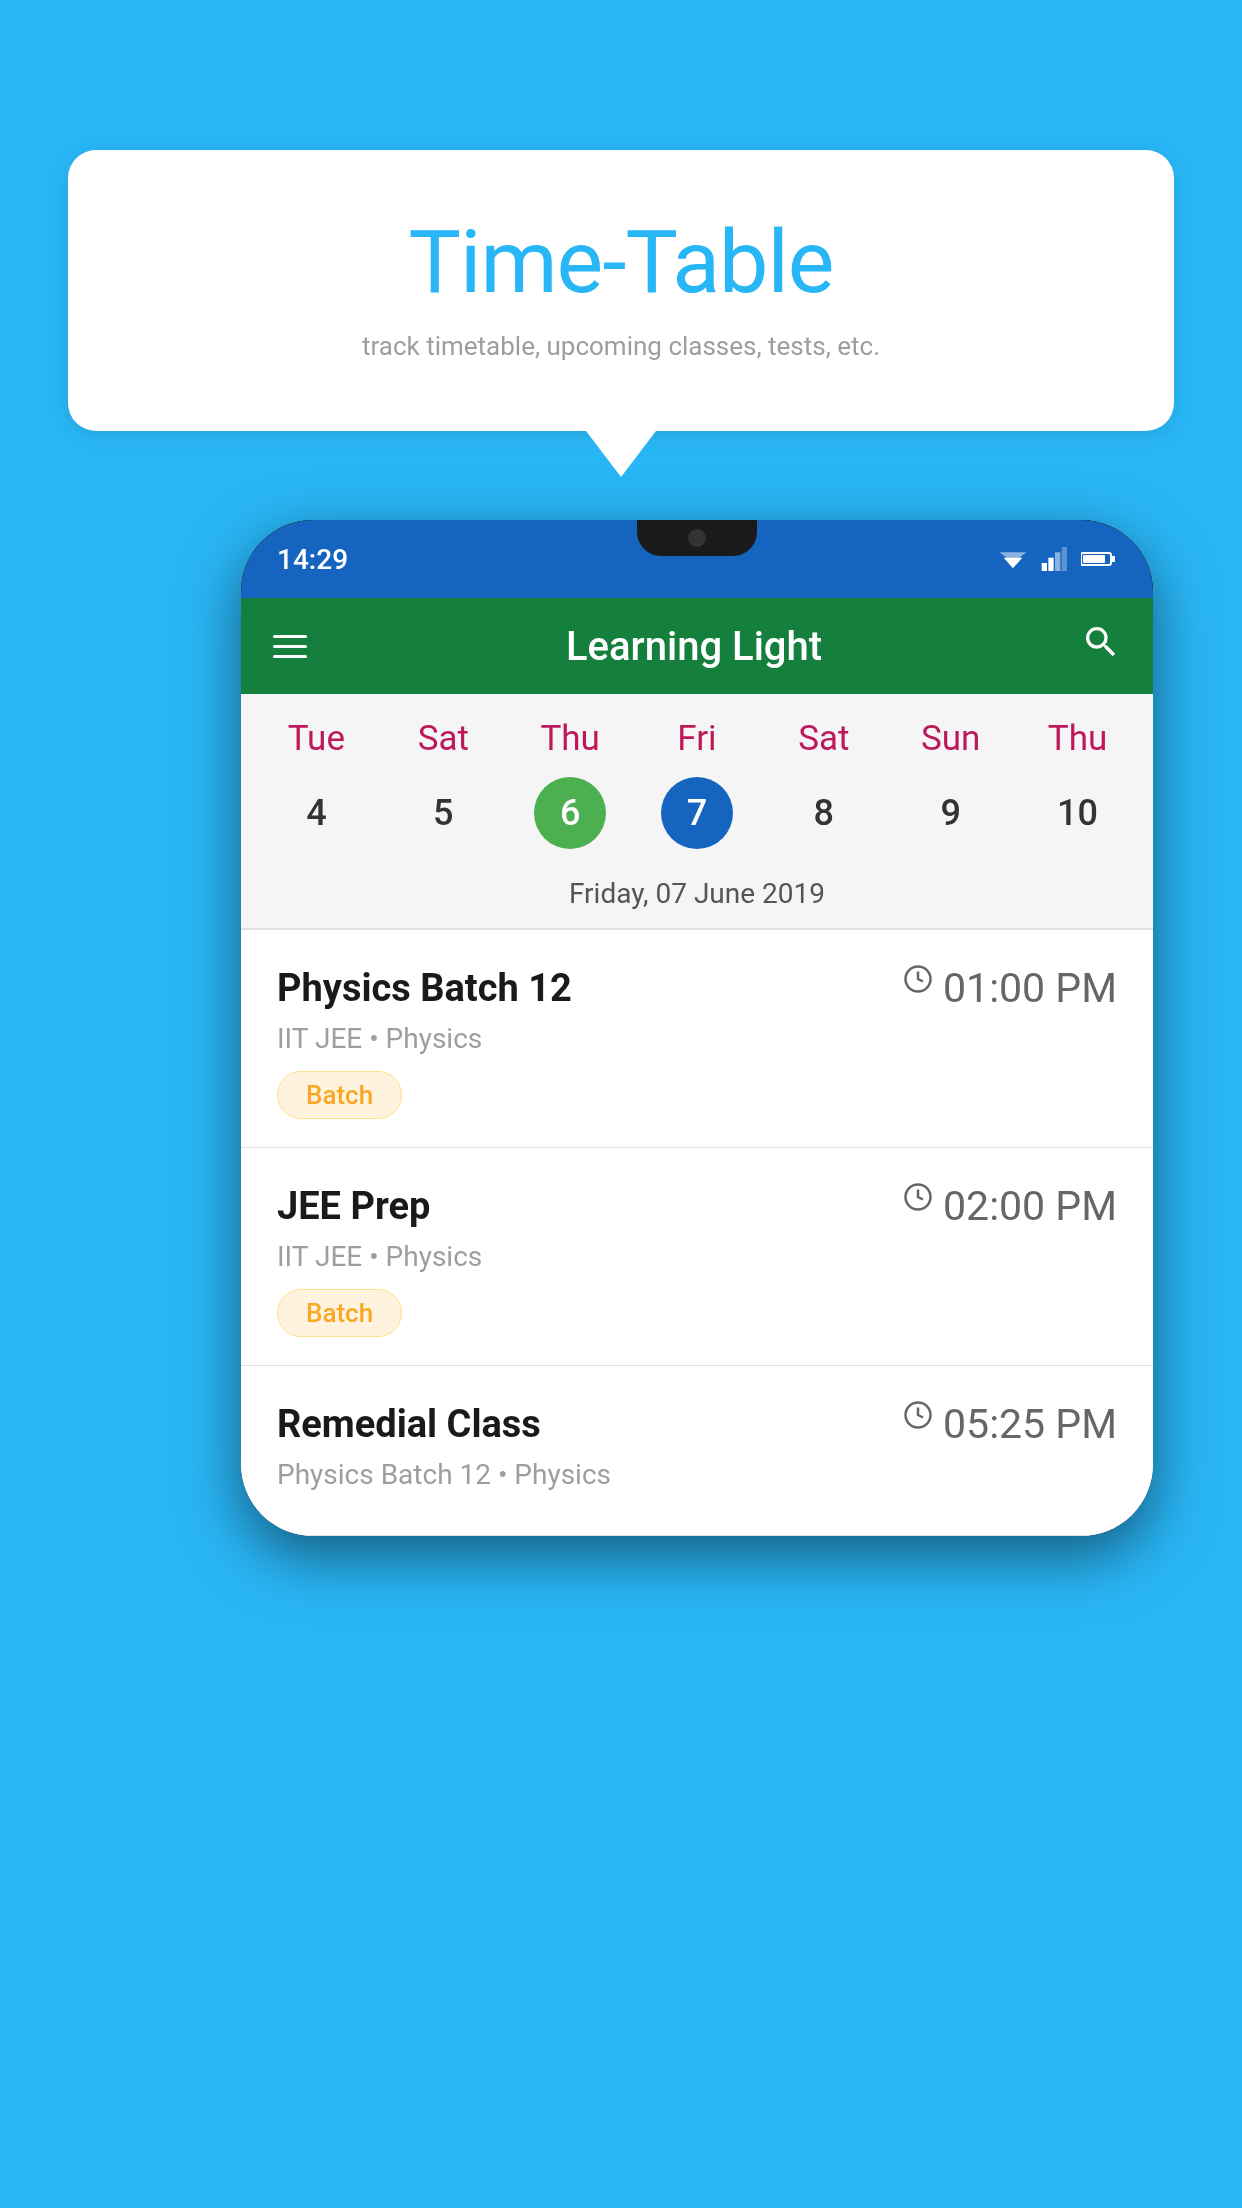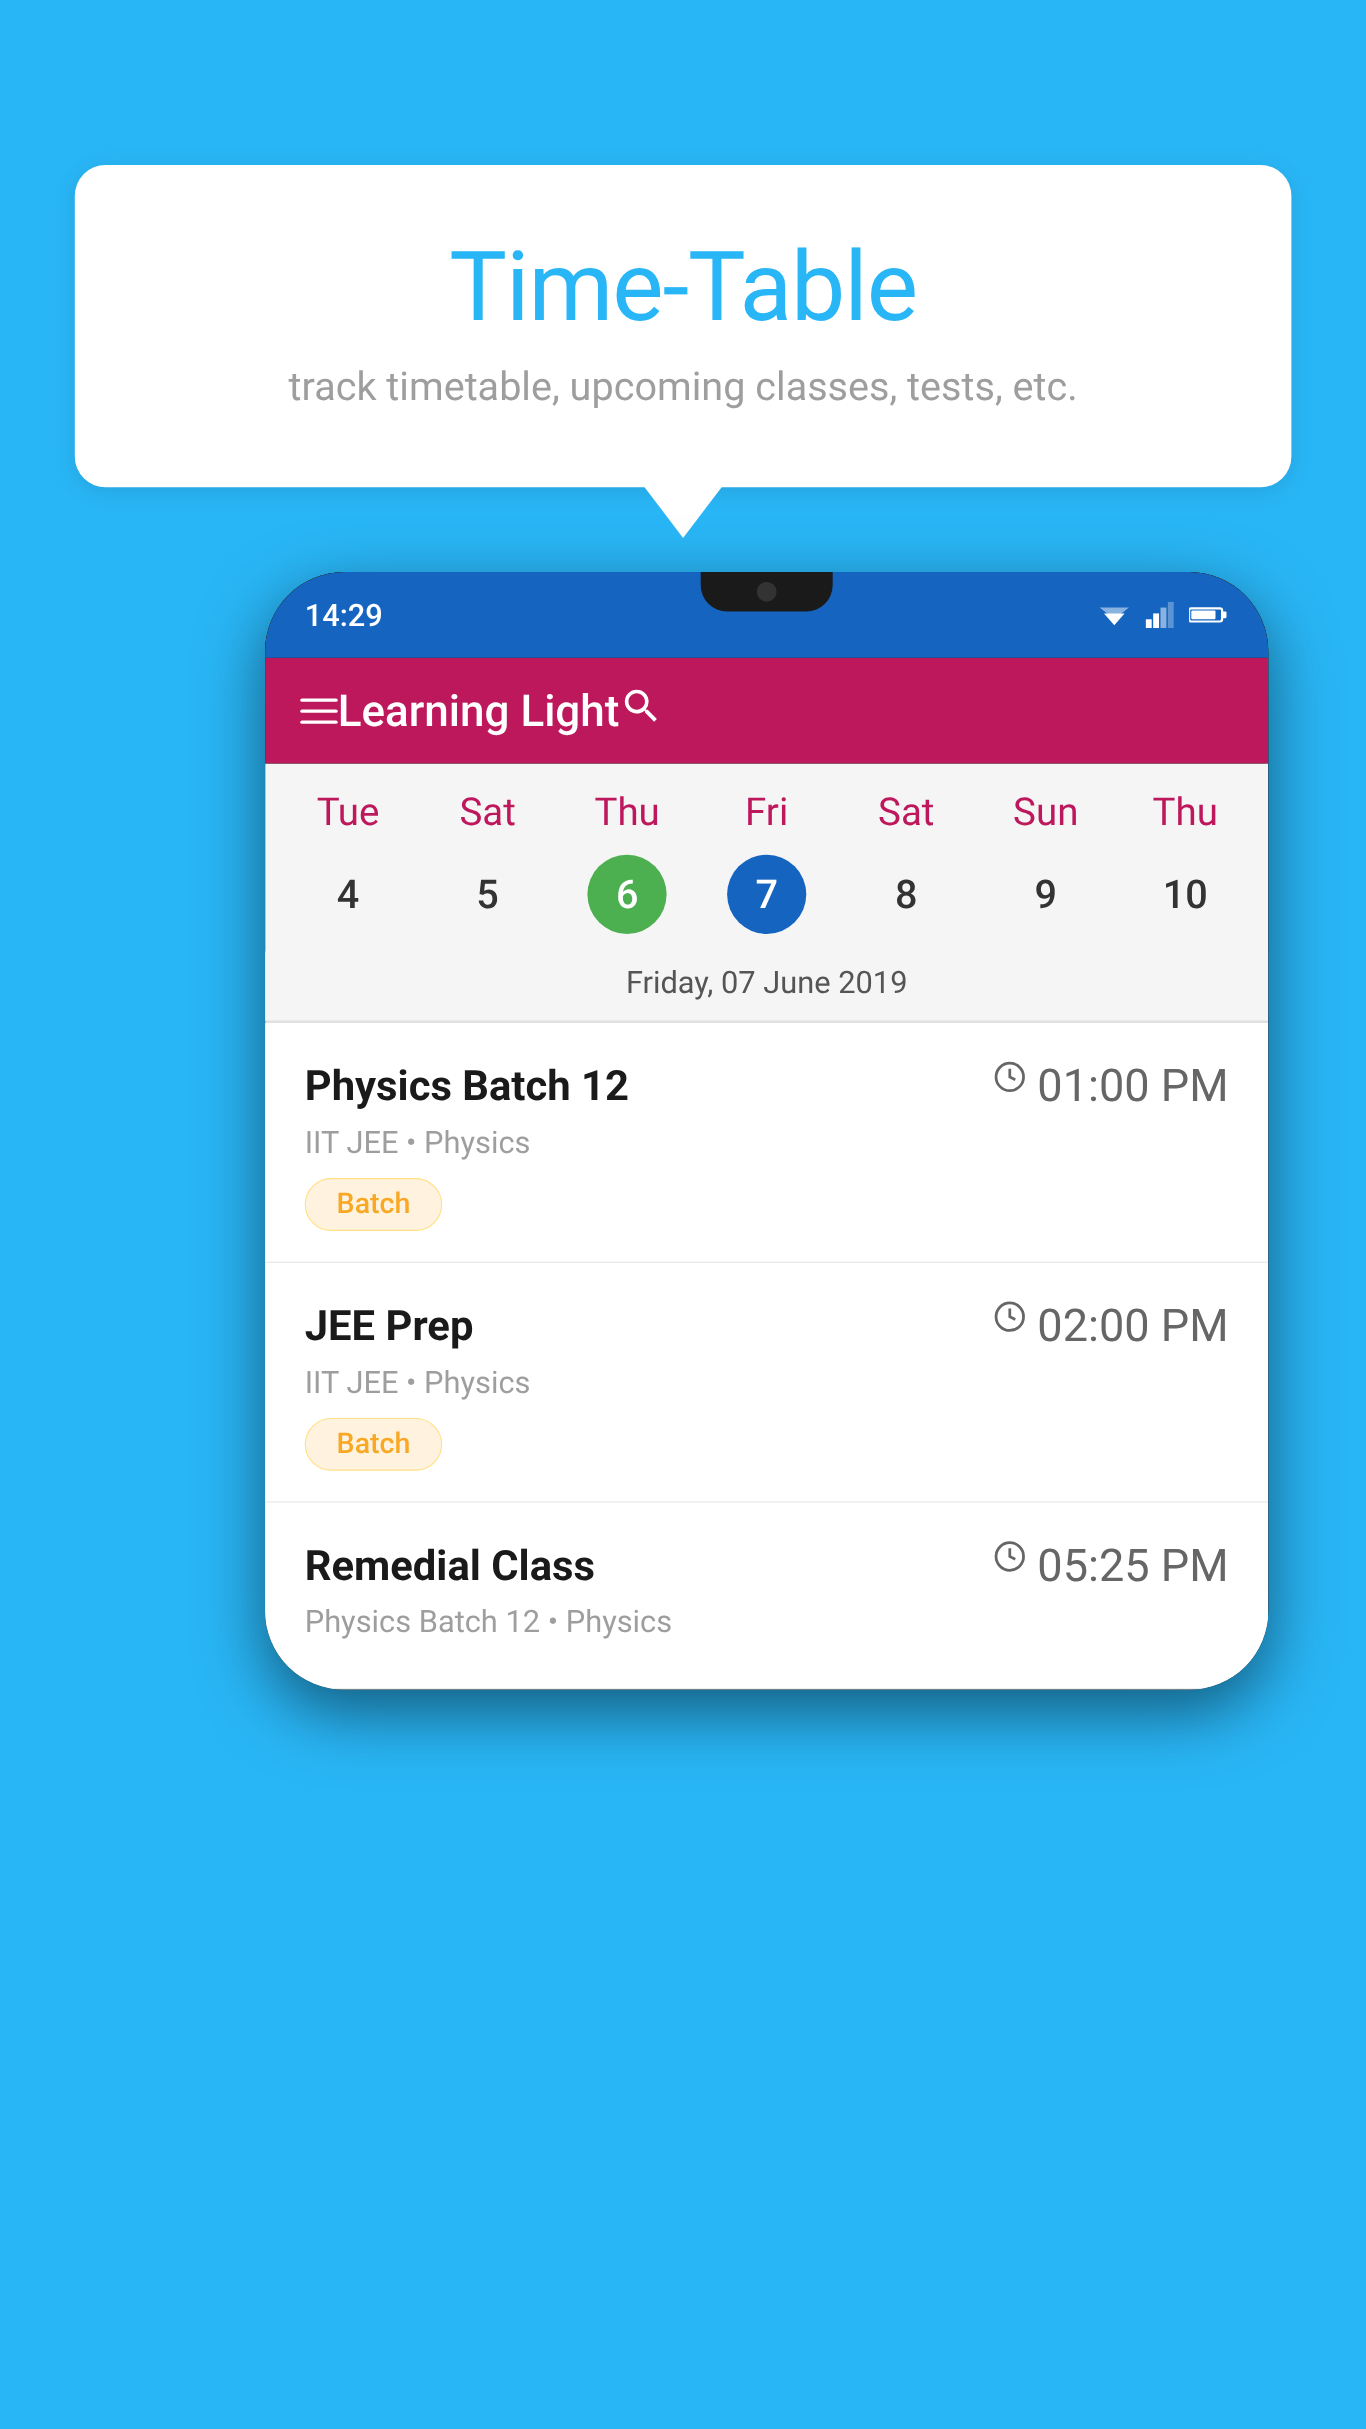--- a/index.html
+++ b/index.html
@@ -51,21 +51,21 @@
     .bubble-title {
       color: #29B6F6;
       font-size: 88px;
       font-weight: 400;
       letter-spacing: -1px;
       margin-bottom: 18px;
     }
 
     .bubble-subtitle {
       color: #9E9E9E;
-      font-size: 36px;
+      font-size: 26px;
       font-weight: 400;
     }
 
     
     .phone-wrapper {
       position: absolute;
       top: 520px;
       left: 50%;
       transform: translateX(-50%);
       width: 760px;
@@ -126,24 +126,25 @@
 
     .camera-dot {
       width: 18px;
       height: 18px;
       background: #333;
       border-radius: 50%;
     }
 
     
     .app-header {
-      background: #be185d;
+      background: #15803d;
       height: 96px;
       display: flex;
       align-items: center;
+      justify-content: space-between;
       padding: 0 32px;
     }
 
     .hamburger-icon {
       display: flex;
       flex-direction: column;
       gap: 7px;
       cursor: pointer;
     }
 

